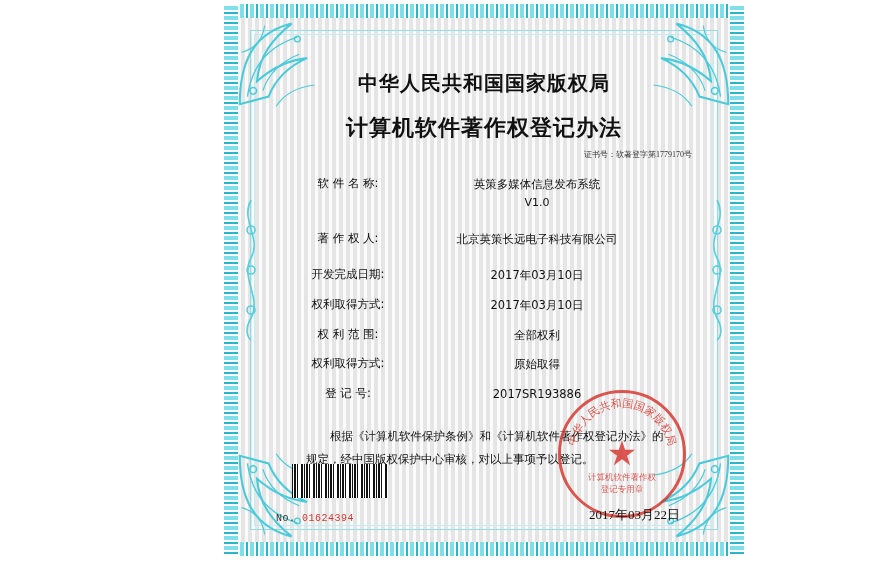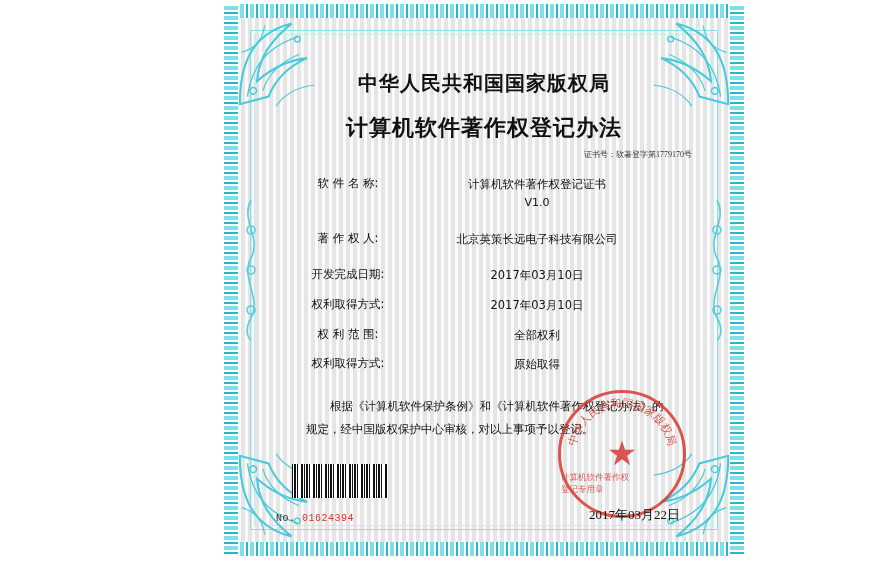--- a/index.html
+++ b/index.html
@@ -211,21 +211,21 @@
     left: 50%; top: 50%;
     transform: translate(-50%,-50%);
     font-size: 34px;
     line-height: 1;
     color: #d6342c;
   }
   .seal .bottom-text {
     position: absolute;
     left: 0; right: 0;
     bottom: 20px;
-    text-align: left;
+    text-align: center;
     font-size: 8.5px;
     line-height: 1.35;
     color: #d6342c;
     font-family: "DejaVu Sans", sans-serif;
   }
   .seal svg text {
     font-family: "DejaVu Sans", sans-serif;
     font-size: 11px;
     fill: #d6342c;
   }
@@ -333,21 +333,21 @@
 
     <div class="certno">
       <span>证书号：</span><span class="val">软著登字第1779170号</span>
     </div>
 
     <div class="fields">
 
       <div class="row big">
         <div class="lab">软 件 名 称:</div>
         <div class="val">
-          <div>计算机软件著作权登记证书</div>
+          <div>英策多媒体信息发布系统</div>
           <div class="subval">V1.0</div>
         </div>
       </div>
 
       <div class="row big">
         <div class="lab">著 作 权 人:</div>
         <div class="val">北京英策长远电子科技有限公司</div>
       </div>
 
       <div class="row">
@@ -363,20 +363,24 @@
       <div class="row">
         <div class="lab">权 利 范 围:</div>
         <div class="val">全部权利</div>
       </div>
 
       <div class="row">
         <div class="lab">权利取得方式:</div>
         <div class="val">原始取得</div>
       </div>
 
+      <div class="row">
+        <div class="lab">登 记 号:</div>
+        <div class="val">2017SR193886</div>
+      </div>
 
     </div>
 
     <div class="para">
       <span class="indent"></span><span>根据《计算机软件保护条例》和《计算机软件著作权登记办法》的</span><br>
       <span>规定，经中国版权保护中心审核，对以上事项予以登记。</span>
     </div>
 
   </div>
 

